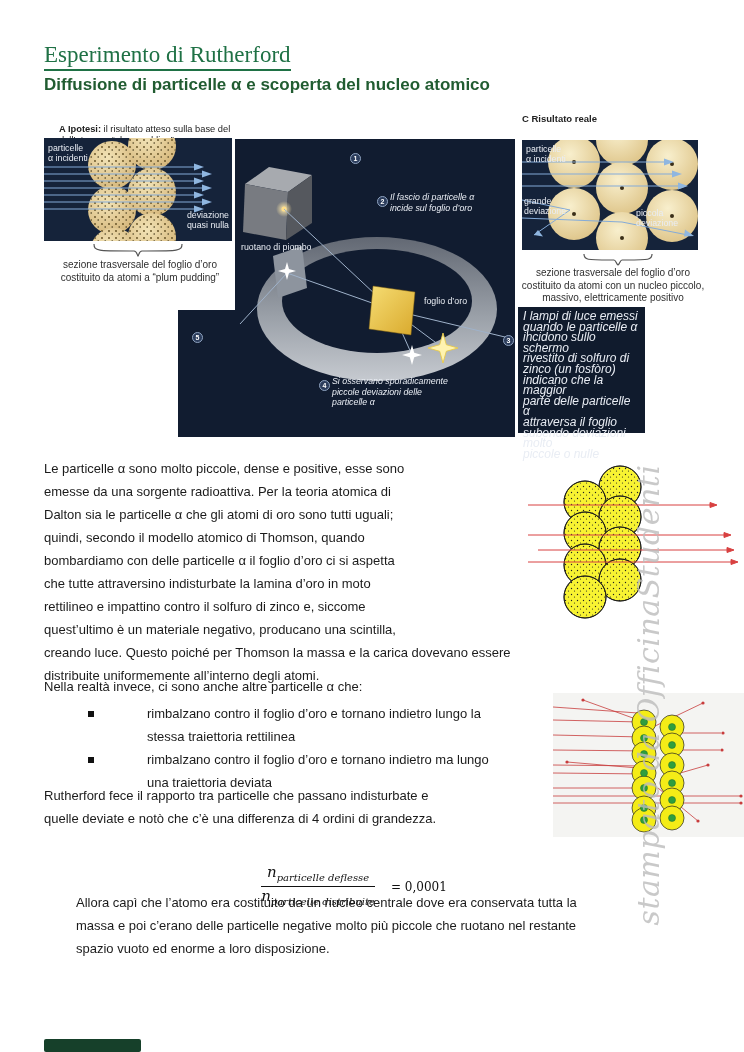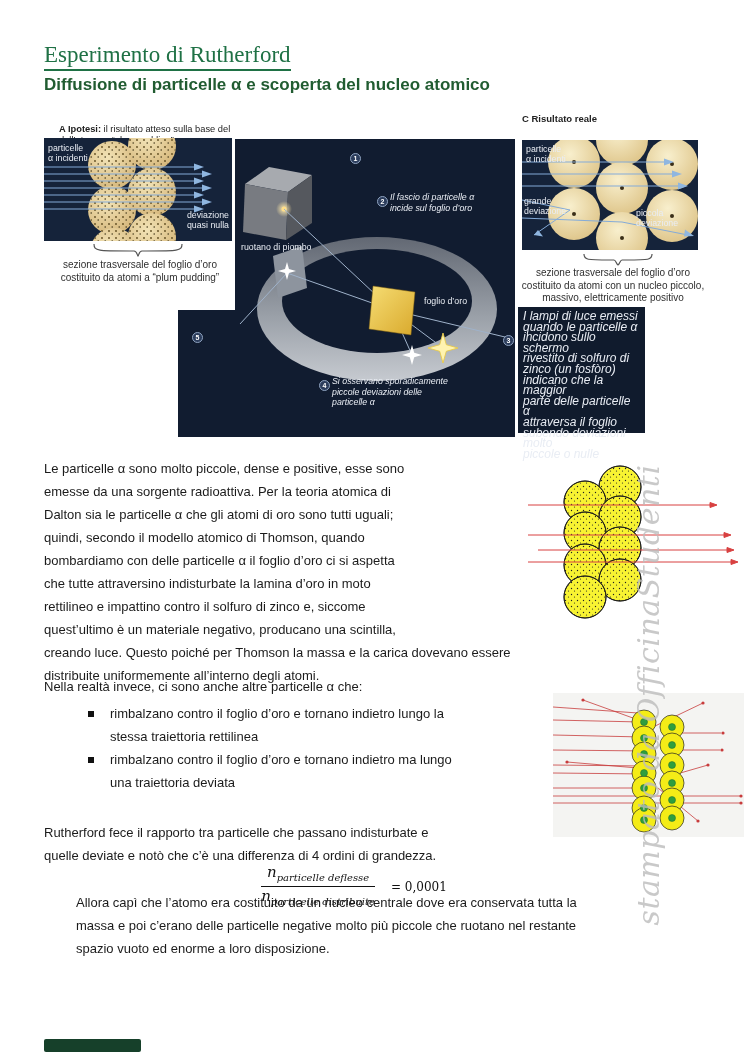--- a/index.html
+++ b/index.html
@@ -28,23 +28,23 @@
   #pBlabel{left:57px;top:5px;width:280px;text-align:center;font-weight:bold;font-size:9.5px;}
   #pClabel{left:4px;top:2px;font-weight:bold;font-size:9.5px;}
   #noteboxC{left:0px;top:196px;width:127px;height:126px;background:#101b2d;box-sizing:border-box;
             padding:4px 5px;font-size:12px;line-height:10.6px;font-style:italic;color:#e9edf4;}
 
   
   .body-p{font-size:13px;line-height:23px;color:#1b1b1b;}
   #p1{left:44px;top:457px;width:640px;}
   #p2{left:44px;top:675px;width:560px;}
   #bullets{left:88px;top:702px;width:480px;}
-  .bullet-row{display:flex;align-items:flex-start;}
+  .bullet-row{display:flex;align-items:flex-start;gap:37px;}
   .bullet-sq{width:6px;height:6px;background:#111;margin:9px 16px 0 0;flex:none;}
-  #p3{left:44px;top:821px;width:560px;}
+  #p3{left:44px;top:784px;width:560px;}
   #p4{left:44px;top:891px;width:660px;margin-left:32px;}
 
   
   #formula{left:44px;top:864px;width:620px;display:flex;justify-content:center;align-items:center;
            font-family:"DejaVu Serif",serif;color:#111;}
   .frac{display:inline-flex;flex-direction:column;align-items:center;font-style:italic;font-size:15px;line-height:17px;}
   .frac .den{border-top:1.3px solid #111;padding-top:1px;}
   .frac sub{font-size:10px;}
   #rhs{font-size:12px;margin-left:16px;font-style:normal;text-align:center;}
 

